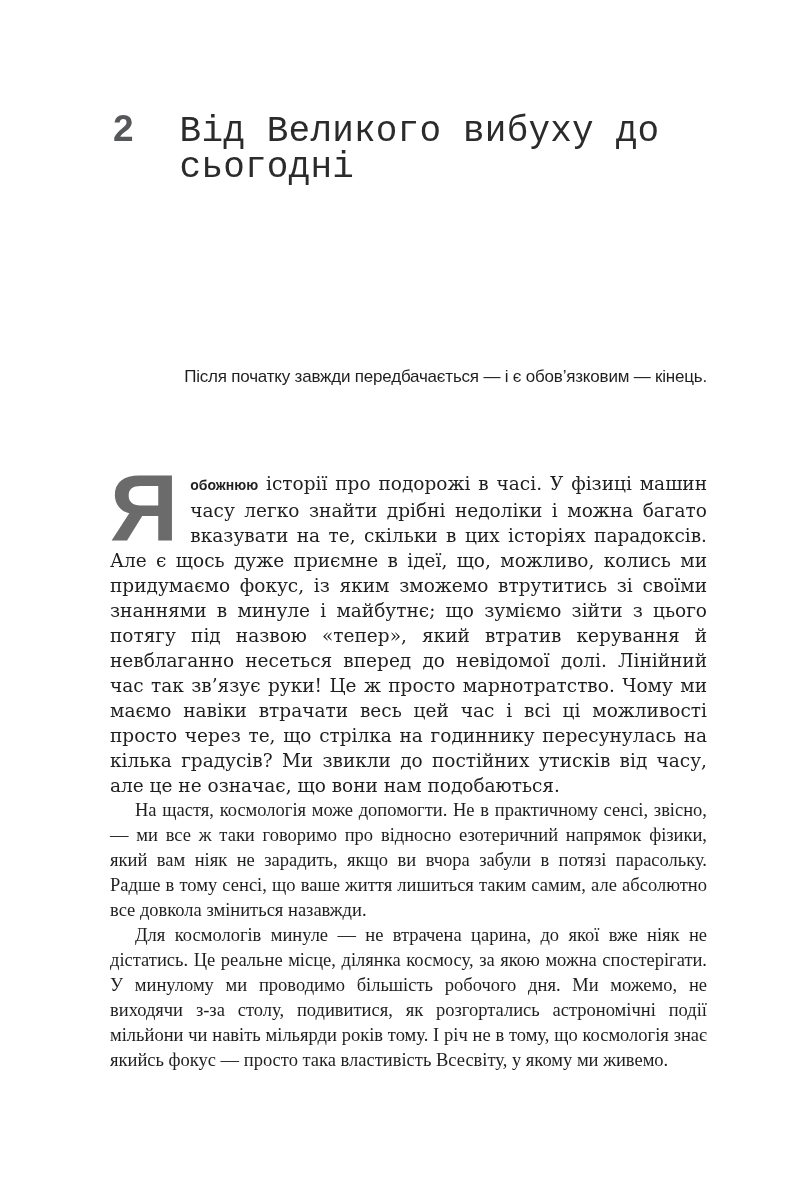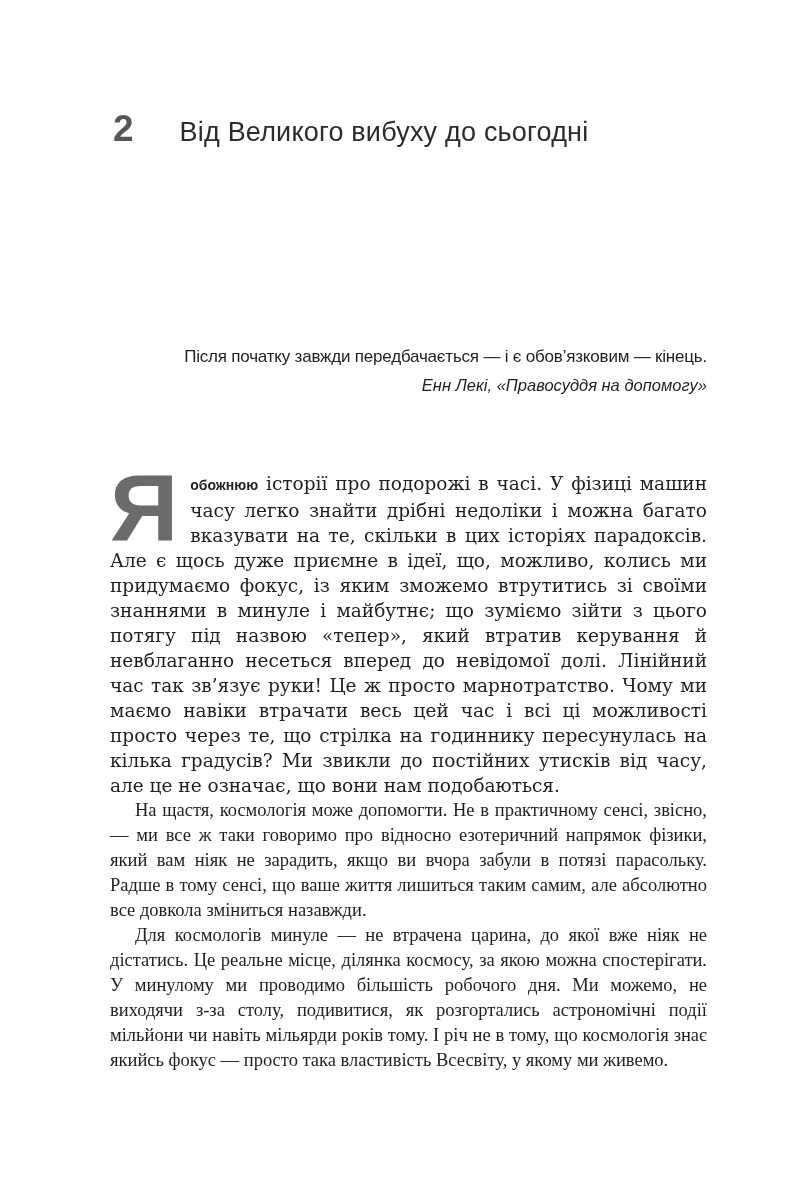--- a/index.html
+++ b/index.html
@@ -24,34 +24,34 @@
     align-items: baseline;
   }
   .chapter-number {
     font-family: "Liberation Sans", sans-serif;
     font-weight: 700;
     font-size: 37px;
     color: #55575a;
     line-height: 1;
   }
   .chapter-title {
-    font-family: Liberation Sans, sans-serif;
+    font-family: Liberation Mono, monospace;
     font-weight: 400;
-    font-size: 27px;
+    font-size: 36px;
     color: #2b2b2b;
     margin: 0 0 0 46px;
     line-height: 1;
     letter-spacing: 0.2px;
   }
 
   
   .epigraph {
     position: absolute;
     left: 110px;
-    top: 344px;
+    top: 364px;
     width: 597px;
     text-align: right;
     font-family: "Liberation Sans", sans-serif;
     color: #1f1f1f;
   }
   .epigraph-quote {
     margin: 0;
     font-size: 17px;
     line-height: 26px;
     letter-spacing: -0.2px;
@@ -103,21 +103,20 @@
 
 <div class="page">
 
   <header class="chapter-header">
     <span class="chapter-number">2</span>
     <h1 class="chapter-title">Від Великого вибуху до сьогодні</h1>
   </header>
 
   <div class="epigraph">
     <p class="epigraph-quote">Після початку завжди передбачається — і є обов’язковим — кінець.</p>
-    <p class="epigraph-attribution">Енн Лекі, «Правосуддя на допомогу»</p>
   </div>
 
   <div class="body-text">
     <p>
       <span class="dropcap">Я</span><span class="lead-word">обожнюю</span><span> історії про подорожі в часі. У фізиці машин часу легко знайти дрібні недоліки і можна багато вказувати на те, скільки в цих історіях парадоксів. Але є щось дуже приємне в ідеї, що, можливо, колись ми придумаємо фокус, із яким зможемо втрутитись зі своїми знаннями в минуле і майбутнє; що зуміємо зійти з цього потягу під назвою «тепер», який втратив керування й невблаганно несеться вперед до невідомої долі. Лінійний час так зв’язує руки! Це ж просто марнотратство. Чому ми маємо навіки втрачати весь цей час і всі ці можливості просто через те, що стрілка на годиннику пересунулась на кілька градусів? Ми звикли до постійних утисків від часу, але це не означає, що вони нам подобаються.</span>
     </p>
     <p class="indented">На щастя, космологія може допомогти. Не в практичному сенсі, звісно, — ми все ж таки говоримо про відносно езотеричний напрямок фізики, який вам ніяк не зарадить, якщо ви вчора забули в потязі парасольку. Радше в тому сенсі, що ваше життя лишиться таким самим, але абсолютно все довкола зміниться назавжди.</p>
     <p class="indented">Для космологів минуле — не втрачена царина, до якої вже ніяк не дістатись. Це реальне місце, ділянка космосу, за якою можна спостерігати. У минулому ми проводимо більшість робочого дня. Ми можемо, не виходячи з-за столу, подивитися, як розгортались астрономічні події мільйони чи навіть мільярди років тому. І річ не в тому, що космологія знає якийсь фокус — просто така властивість Всесвіту, у якому ми живемо.</p>
   </div>
 

